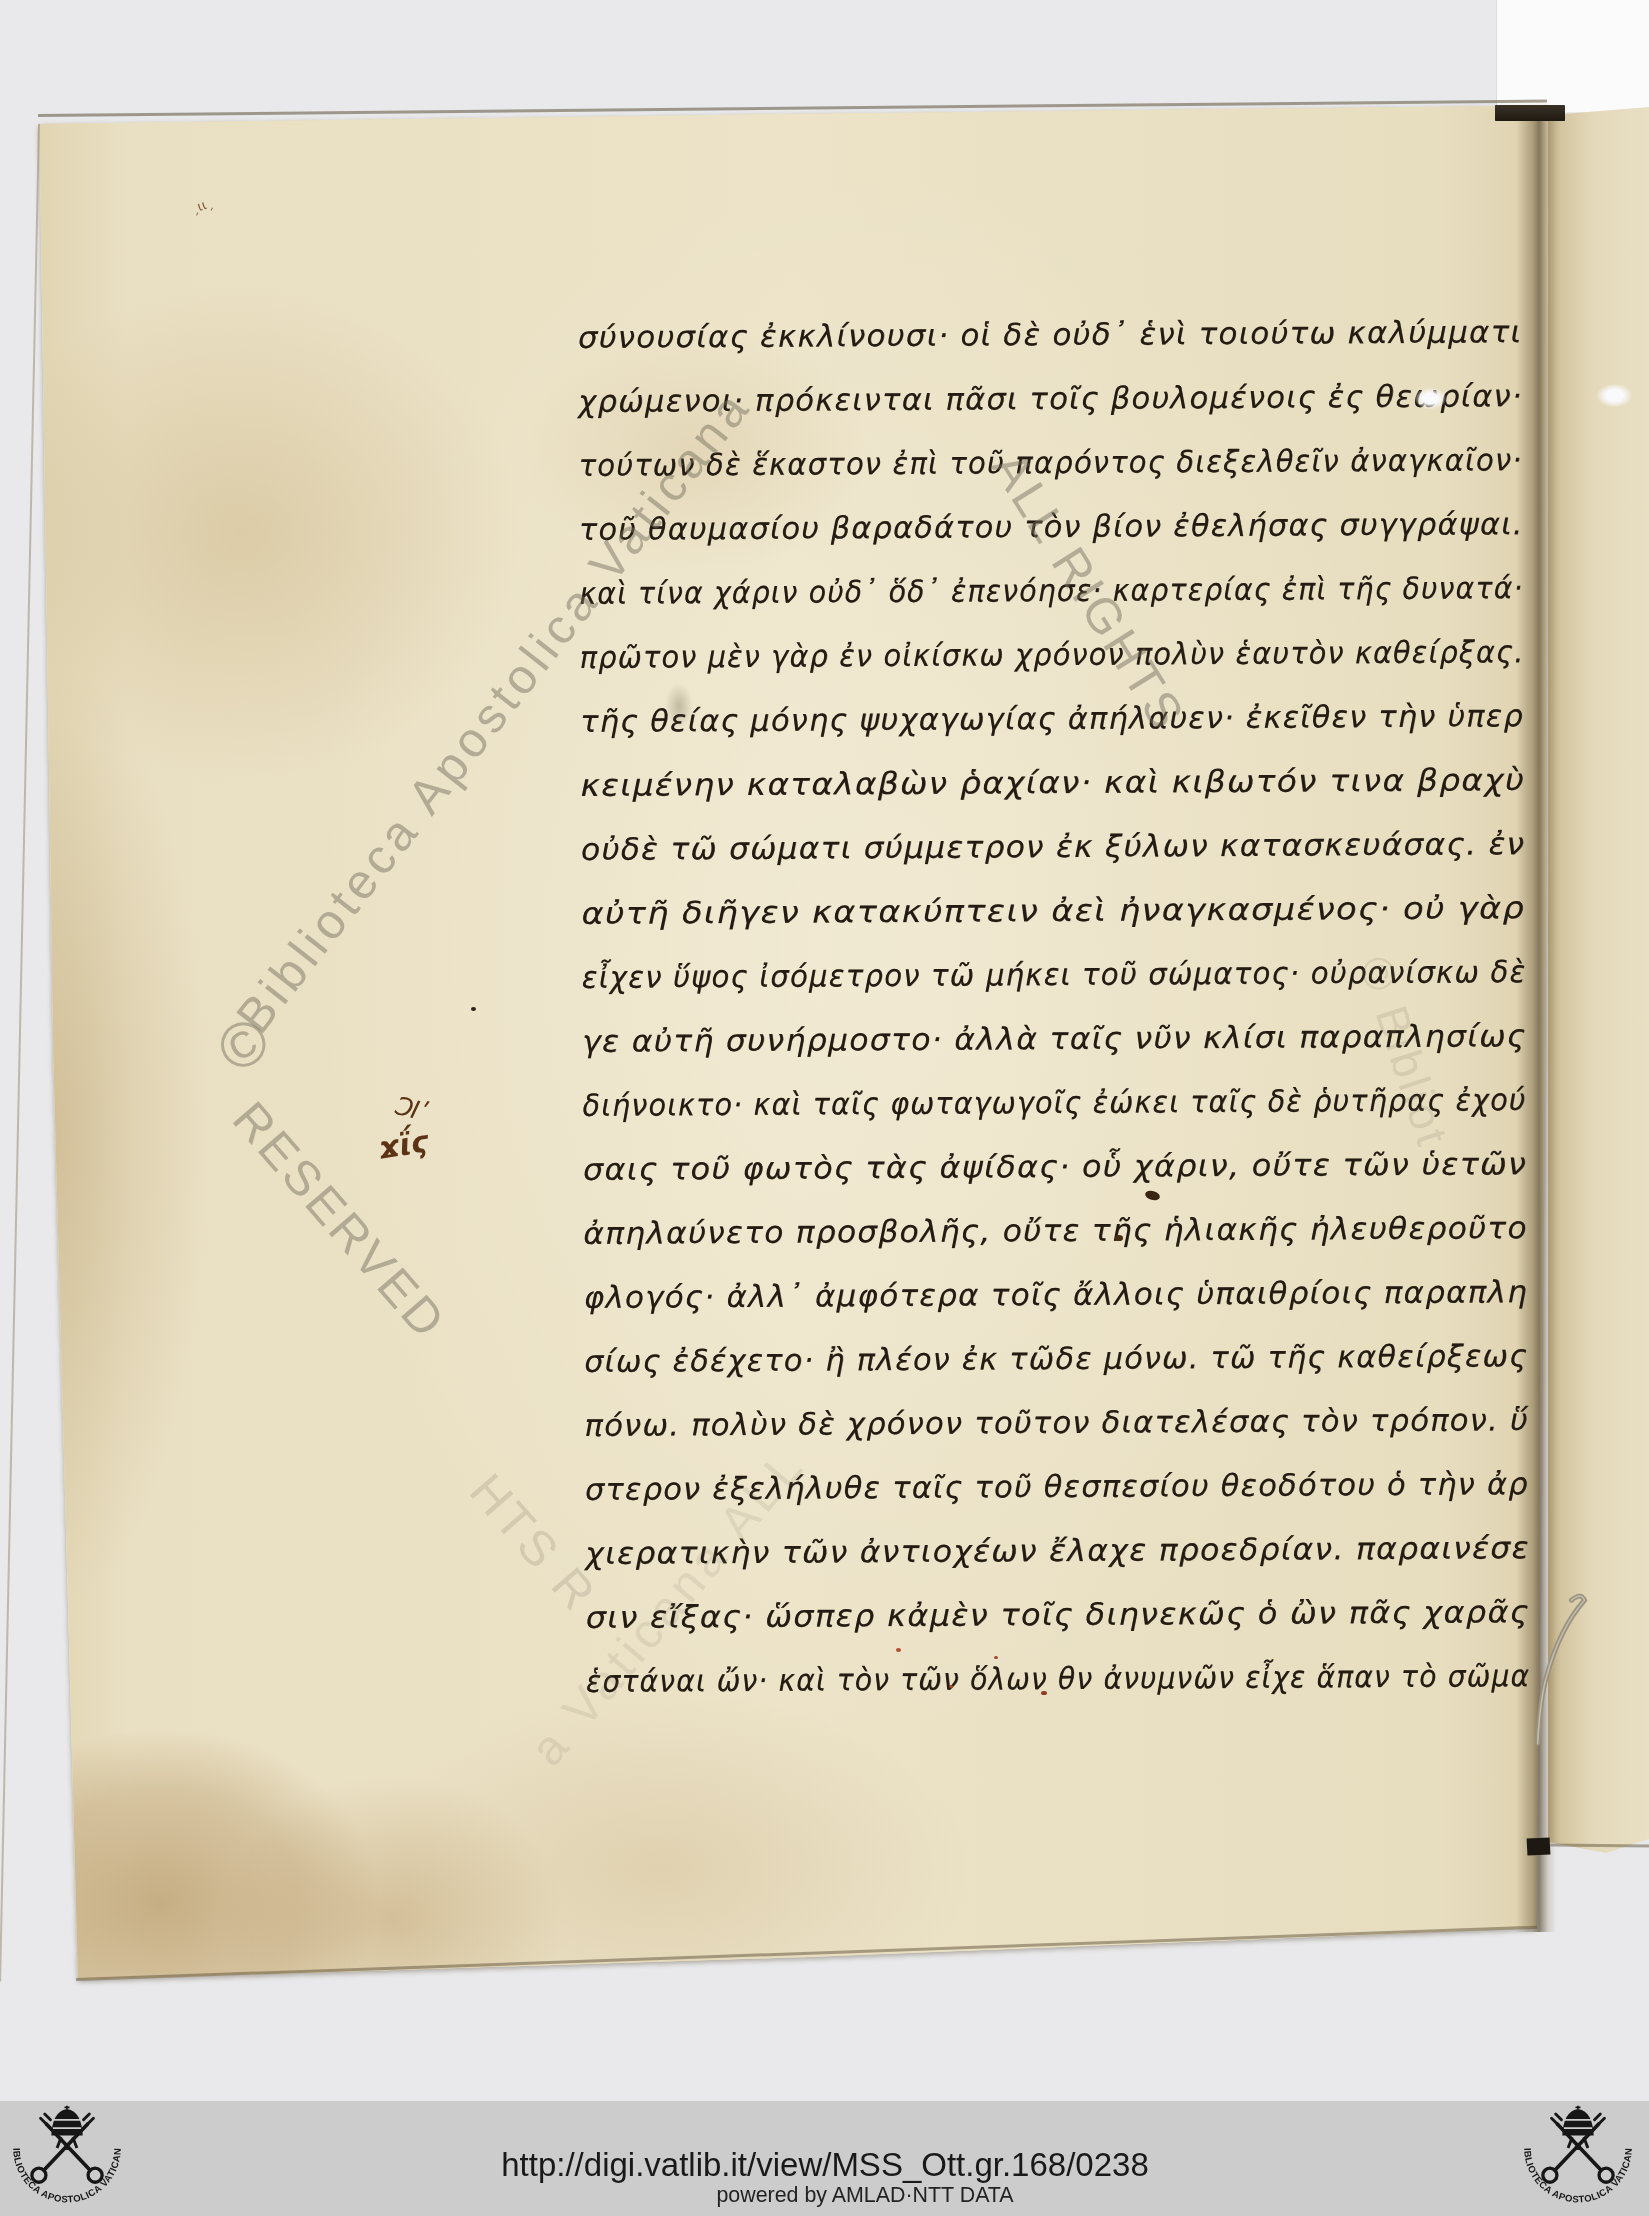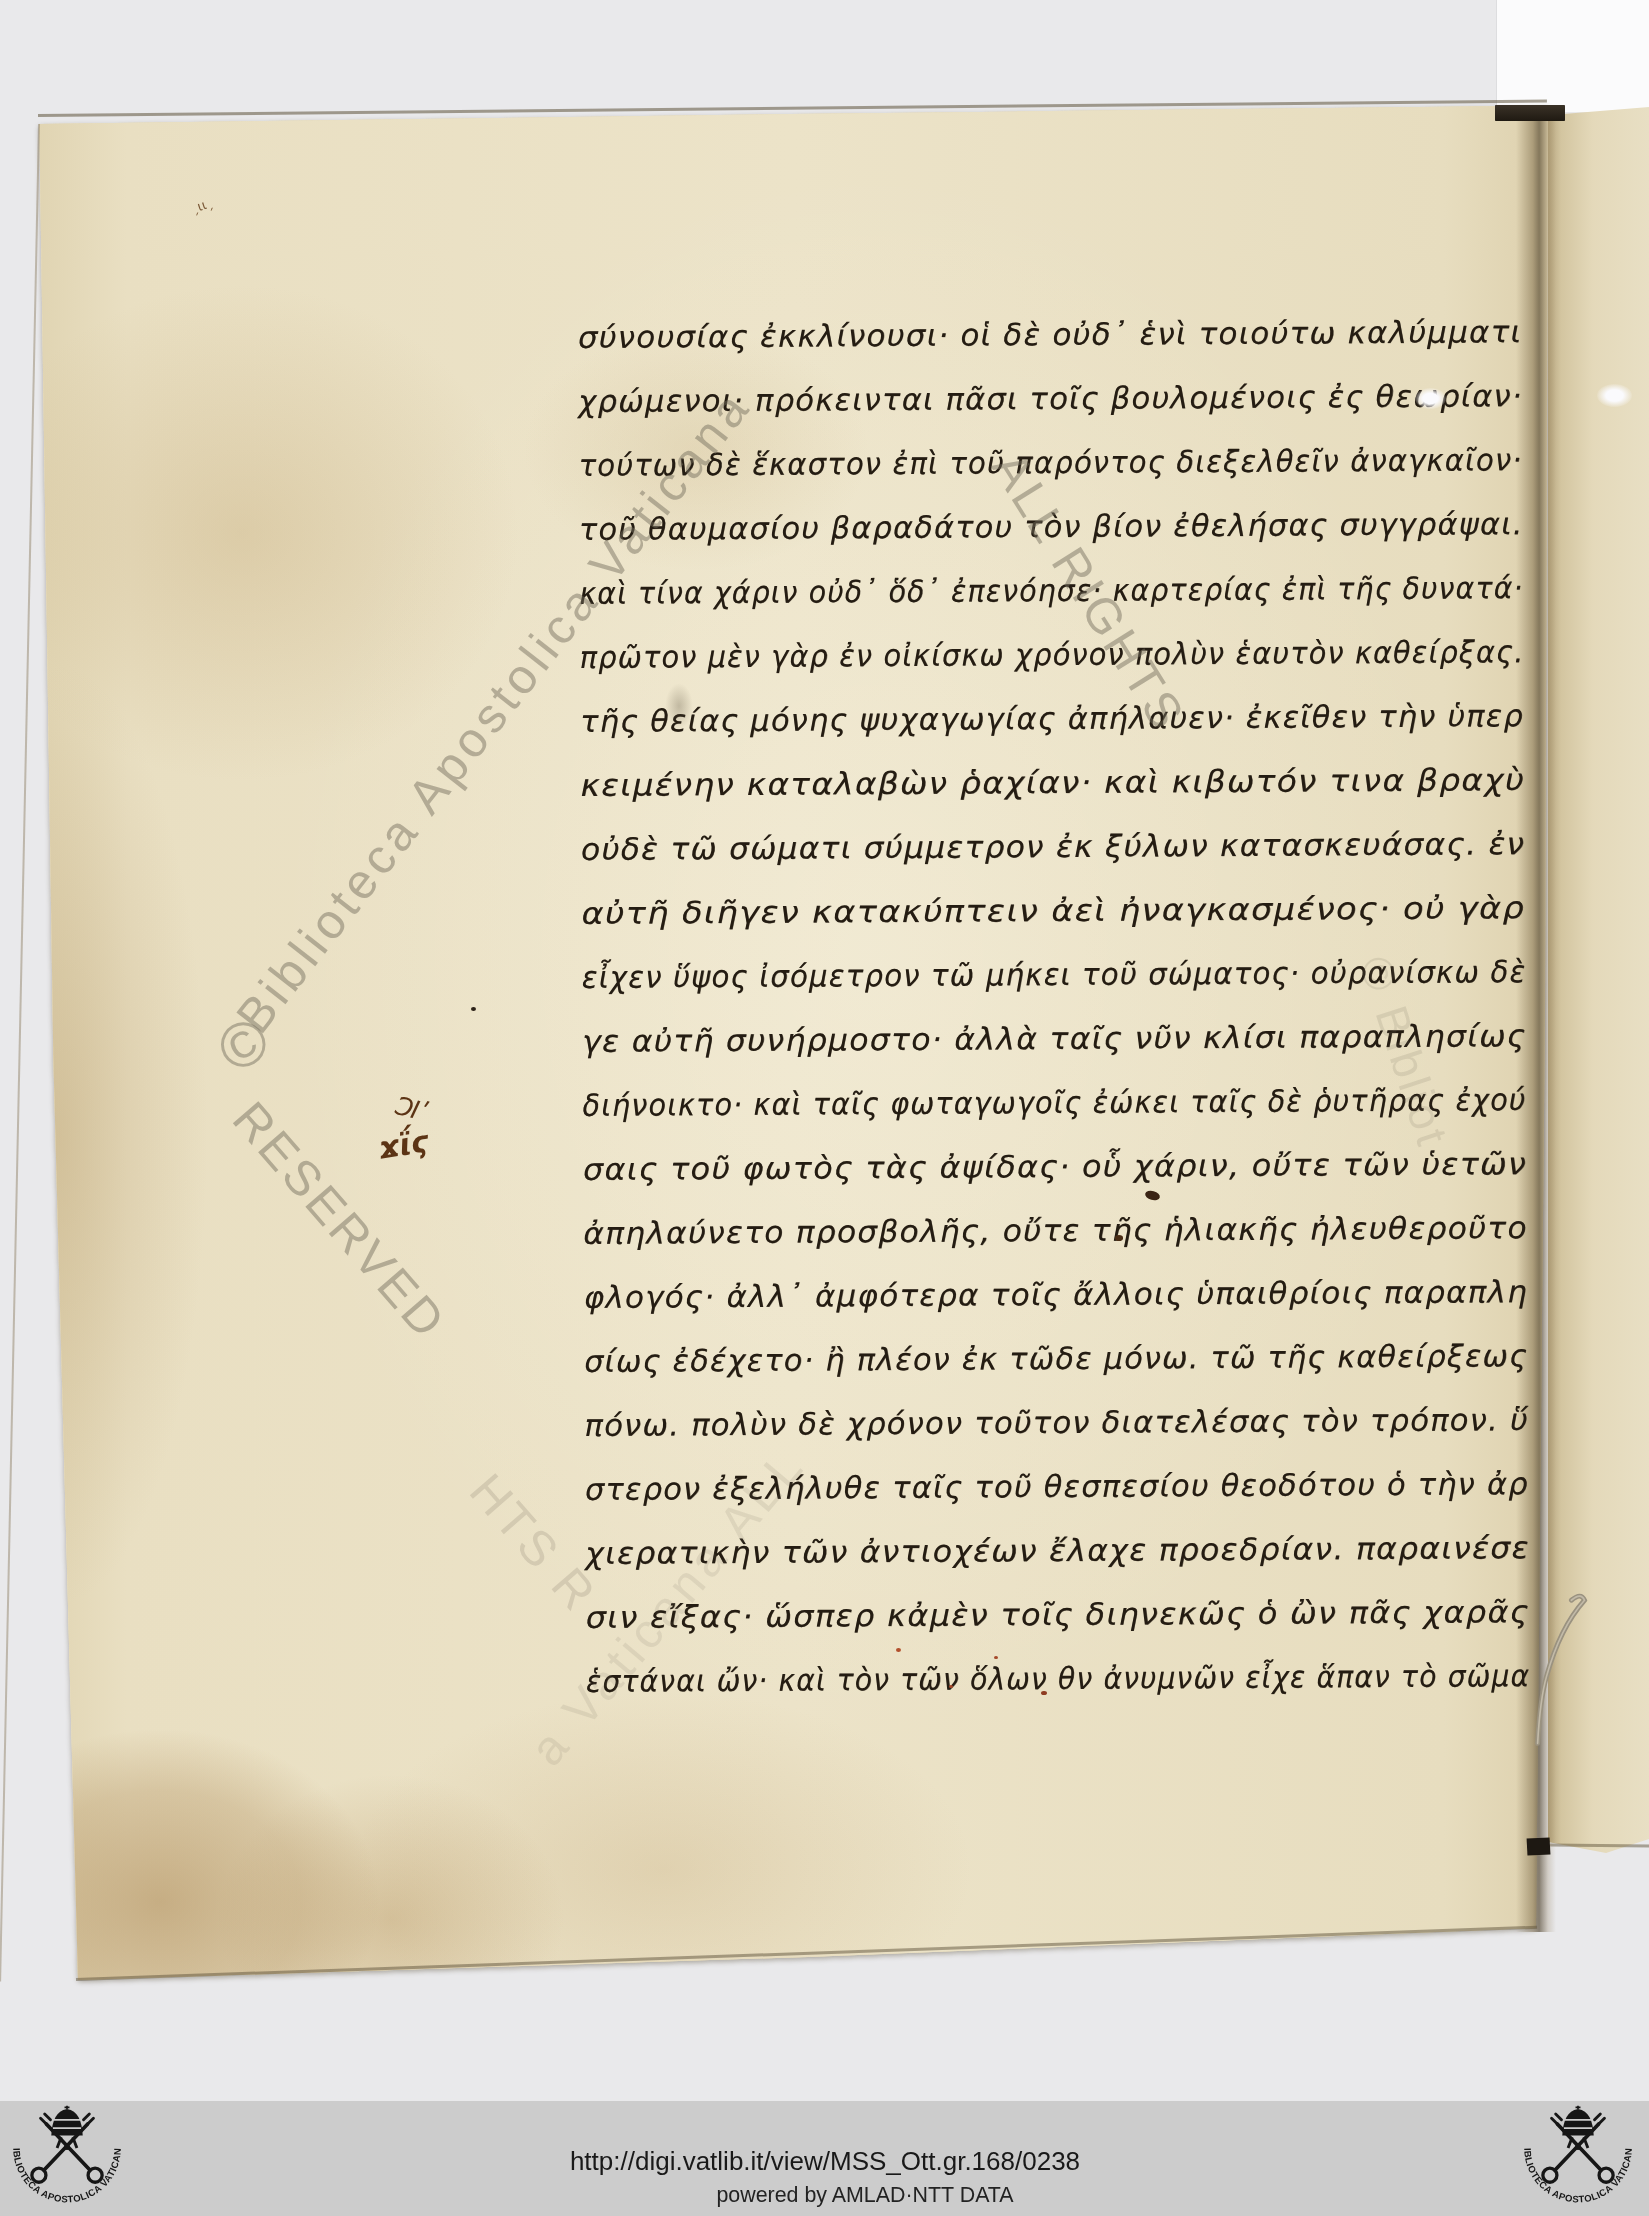--- a/index.html
+++ b/index.html
@@ -79,21 +79,21 @@
   .wm.w-ghost{left:540px;top:1730px;font-size:49px;letter-spacing:5px;transform:rotate(-50deg);color:rgba(118,111,95,.13);}
   .wm.w-gutter{left:1373px;top:932px;font-size:45px;letter-spacing:3.3px;transform:rotate(72deg);color:rgba(118,111,95,.16);}
 
   
   .thread{position:absolute;left:1522px;top:1582px;}
 
   
   .footer{position:absolute;left:0;top:2101px;width:1650px;height:115px;background:#cccccc;}
   .f-text{position:absolute;left:0;width:1650px;text-align:center;color:#1b1b1b;}
   .f-copyright{top:5px;font-size:33px;letter-spacing:0.4px;}
-  .f-url{top:45px;font-size:26px;color:#191919;}
+  .f-url{top:45px;font-size:33px;color:#191919;}
   .f-powered{top:82px;font-size:21.4px;color:#222;padding-left:40px;}
   .emblem{position:absolute;top:3.3px;width:124px;height:111px;}
   .emblem.left{left:5px;}
   .emblem.right{left:1516px;}
 </style>
 </head>
 <body>
 
 <div class="canvas">
 

